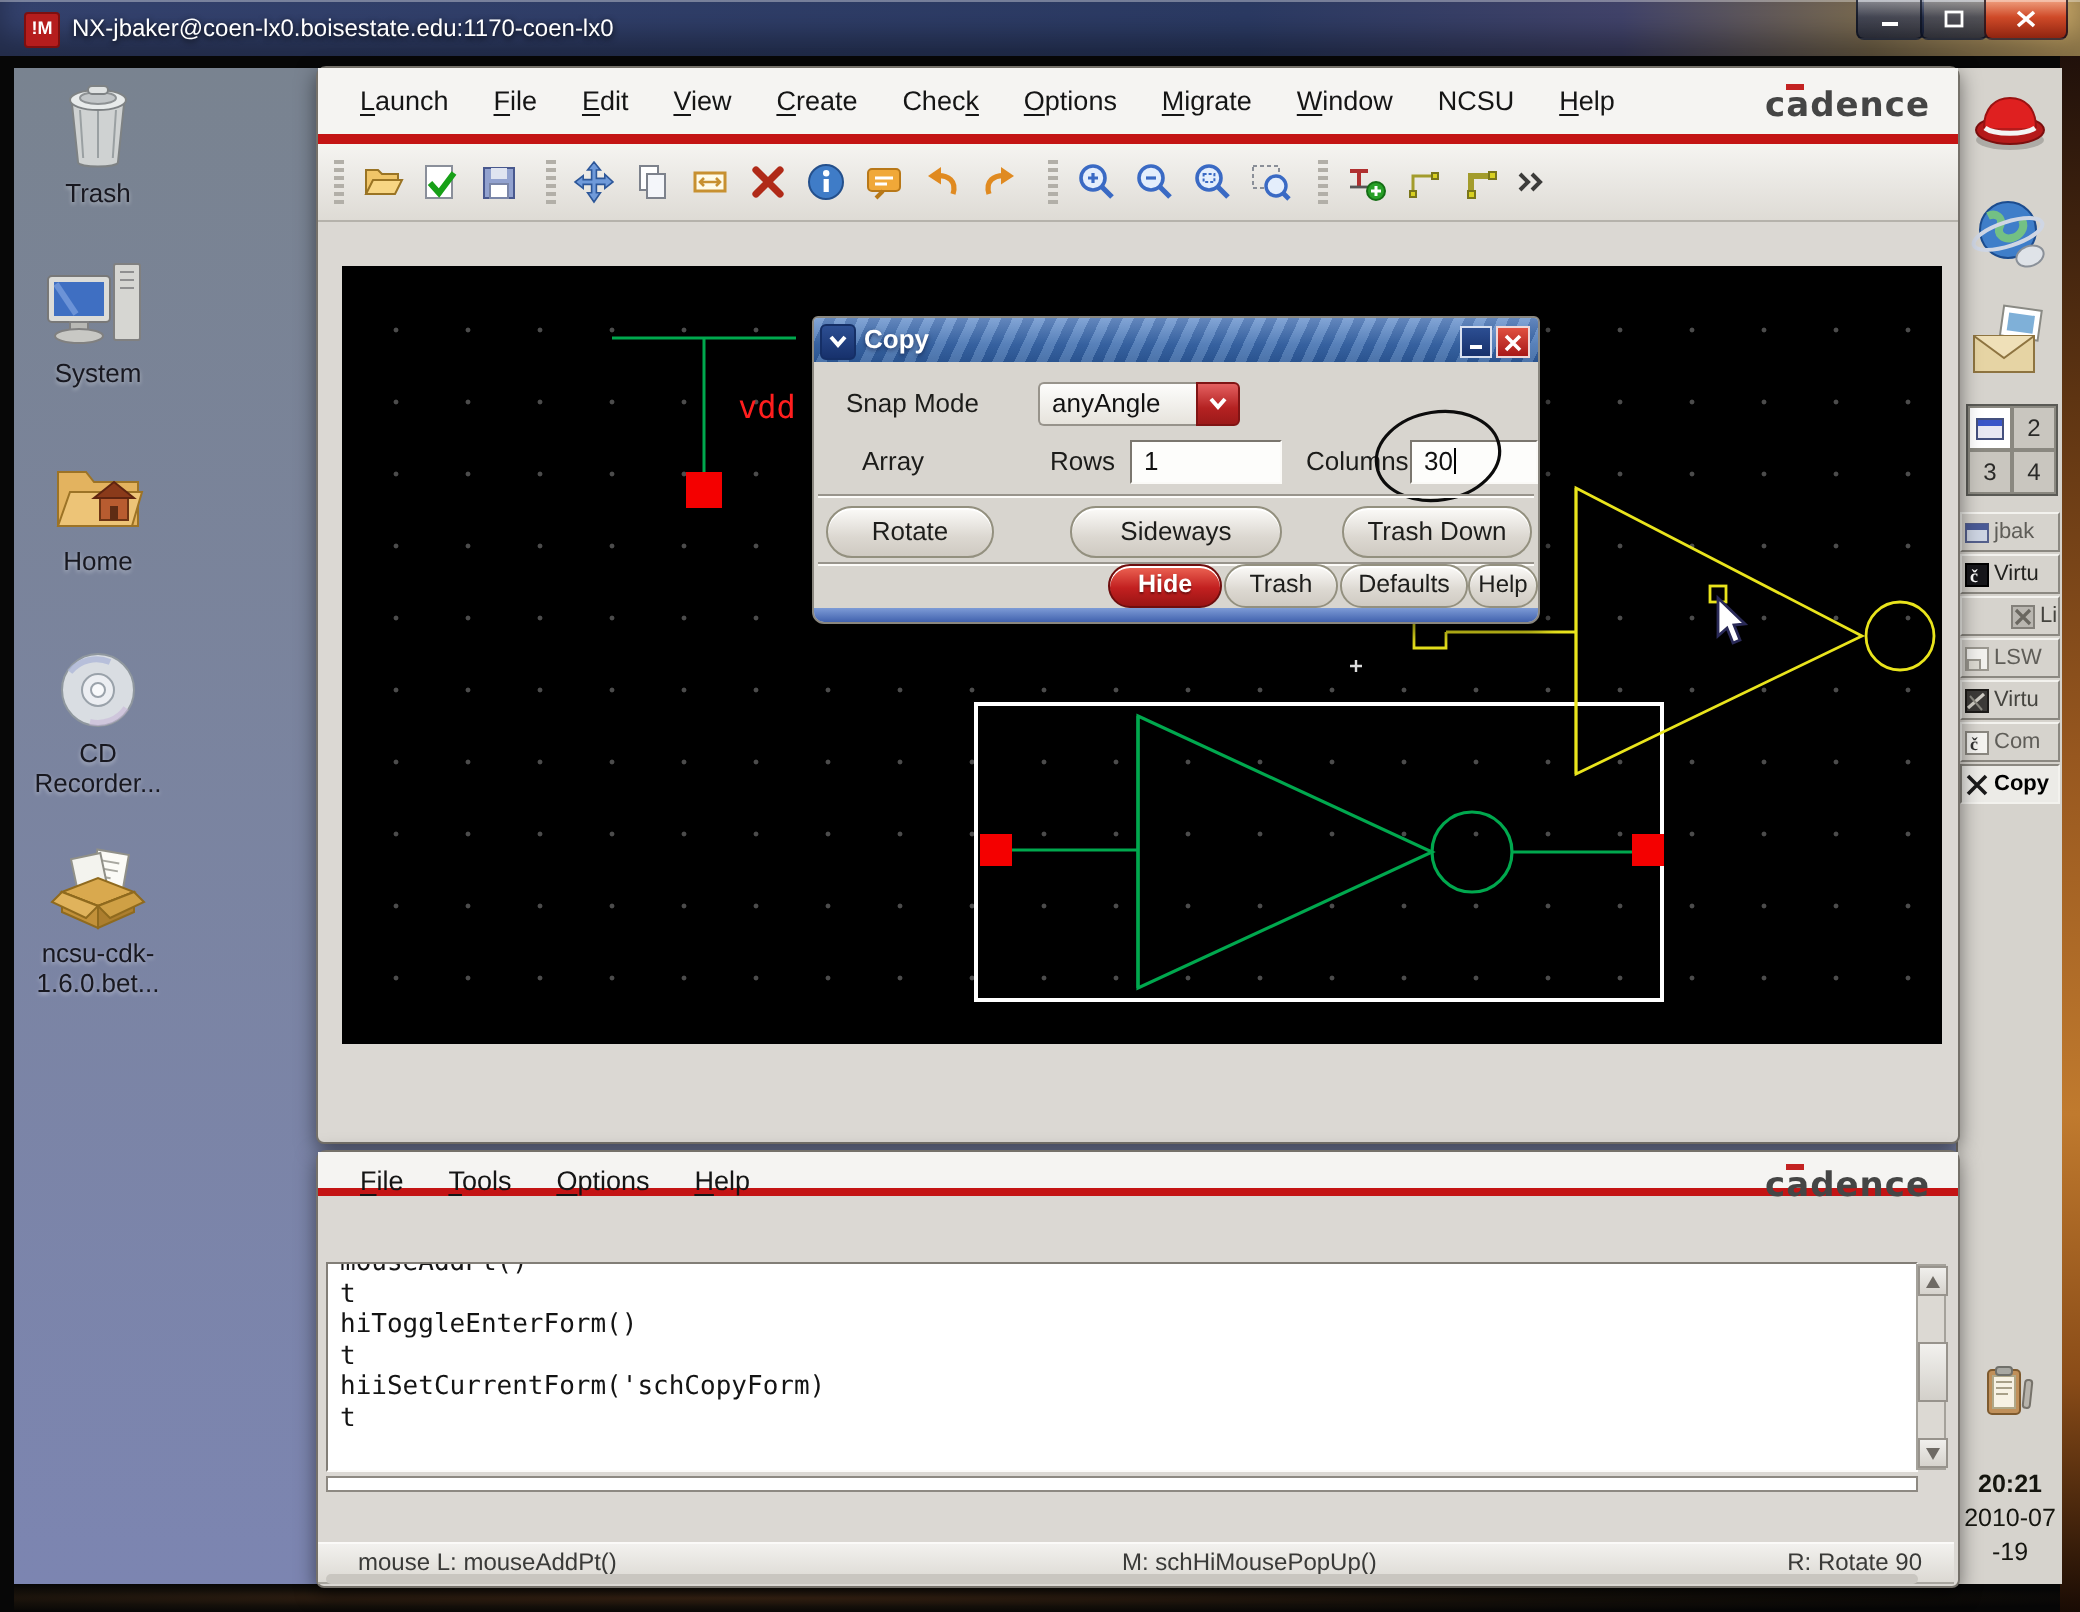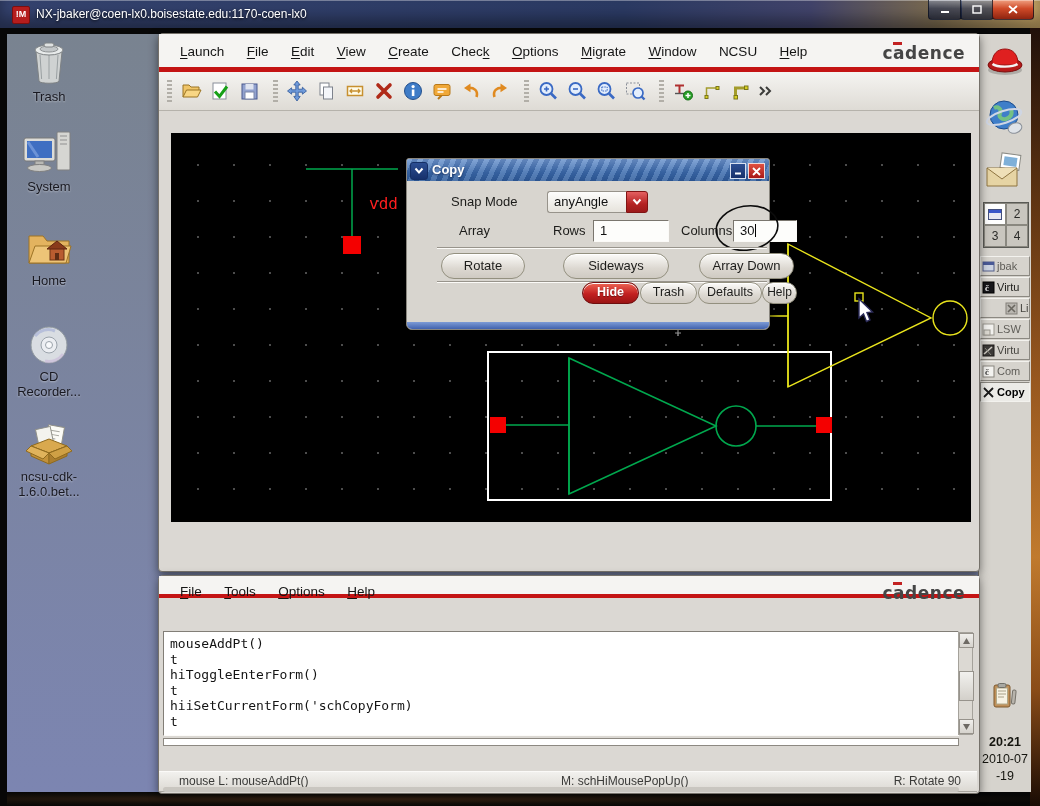--- a/index.html
+++ b/index.html
@@ -85,21 +85,21 @@
     background-position:9px 14px;overflow:hidden;}
 
   
   #copydlg{left:406px;top:158px;width:362px;background:#d8d5cf;border:1px solid #8a877f;
     border-radius:3px 3px 6px 6px;box-shadow:3px 4px 10px rgba(0,0,0,.55);}
   #copydlg-title{position:relative;height:22px;border-radius:2px 2px 0 0;
     background:repeating-linear-gradient(115deg,rgba(255,255,255,.14) 0 5px,rgba(0,0,30,.10) 5px 10px),
                linear-gradient(180deg,#6e96cf,#3c6cae 60%,#2f5d9c);}
   #copydlg-title .txt{position:absolute;left:25px;top:0;line-height:22px;color:#fff;font-weight:bold;font-size:13px;
     text-shadow:0 1px 2px rgba(0,0,30,.5);}
-  #copydlg-body{position:relative;height:141px;margin-left:28px;}
+  #copydlg-body{position:relative;height:123px;}
   .dlg-label{position:absolute;font-size:13px;color:#1c1c1a;}
   .combo{position:absolute;display:flex;height:22px;}
   .combo .val{width:72px;background:linear-gradient(180deg,#fdfdfc,#e6e3dc);border:1px solid #97938b;
     border-right:none;border-radius:3px 0 0 3px;font-size:13px;color:#111;line-height:20px;padding-left:6px;}
   .combo .arrow{width:20px;background:linear-gradient(180deg,#e46060,#b42222 60%,#9c1a1a);
     border:1px solid #801414;border-radius:0 3px 3px 0;display:flex;align-items:center;justify-content:center;}
   .field{position:absolute;height:20px;background:#fdfdfb;border:1px solid;border-color:#7a766e #fbfaf7 #fbfaf7 #7a766e;
     font-size:13px;color:#111;line-height:20px;padding-left:6px;}
   .caret{display:inline-block;width:1px;height:13px;background:#000;vertical-align:-2px;margin-left:1px;}
   .dlg-hr{position:absolute;left:2px;right:2px;height:0;border-top:1px solid #98948c;border-bottom:1px solid #fcfbf8;}
@@ -108,21 +108,21 @@
     font-size:13px;color:#1d1d1b;text-align:center;box-shadow:inset 0 1px 0 #fff;}
   .pill.small{height:20px;border-radius:11px;font-size:12.5px;}
   #hide-btn{background:linear-gradient(180deg,#ee6655,#c22020 55%,#9a1414);border-color:#6e0e0e;
     color:#fff;font-weight:bold;text-shadow:0 1px 1px rgba(0,0,0,.4);}
   #copydlg-foot{height:7px;border-radius:0 0 5px 5px;background:linear-gradient(180deg,#7d9bd6,#4162ae);}
 
   
   #logwin{left:158px;top:575px;width:820px;height:217px;}
   #log-text{left:4px;top:55px;width:796px;height:105px;background:#fff;border:1px solid;
     border-color:#827e77 #fcfbf9 #fcfbf9 #827e77;box-sizing:border-box;overflow:hidden;
-    font-family:"DejaVu Sans Mono",monospace;font-size:13px;line-height:15.5px;color:#141414;padding:12px 6px;}
+    font-family:"DejaVu Sans Mono",monospace;font-size:13px;line-height:15.5px;color:#141414;padding:0 6px;}
   #log-text .clip{margin-top:-8px;}
   .vscroll{position:absolute;width:15px;background:#dcd9d3;border:1px solid #a5a29b;box-sizing:border-box;}
   .sbtn{position:absolute;left:0;width:13px;height:13px;background:linear-gradient(180deg,#f0efec,#d6d3cd);
     border:1px solid #97938c;display:flex;align-items:center;justify-content:center;}
   .sthumb{position:absolute;left:0;width:13px;background:linear-gradient(180deg,#f2f1ee,#d3d0ca);
     border:1px solid #97938c;}
   #log-input{left:4px;top:162px;width:796px;height:8px;background:#fff;border:1px solid #8d8982;box-sizing:border-box;}
   #log-hscroll{left:4px;top:211px;width:796px;height:5px;background:#c9c6c0;border-radius:3px;}
 
   .grip-dots{position:absolute;left:4px;top:5px;width:8px;height:10px;
@@ -571,21 +571,21 @@
       </div>
 
       <svg style="position:absolute;left:276px;top:18px;pointer-events:none;" width="76" height="58">
         <ellipse cx="36" cy="29" rx="31" ry="22" fill="none" stroke="#0c0c0c" stroke-width="1.6" transform="rotate(-9 36 29)"></ellipse>
       </svg>
 
       <div class="dlg-hr" style="top:66px;"></div>
 
       <div class="pill" style="left:6px;top:72px;width:82px;line-height:23px;">Rotate</div>
       <div class="pill" style="left:128px;top:72px;width:104px;line-height:23px;">Sideways</div>
-      <div class="pill" style="left:264px;top:72px;width:93px;line-height:23px;">Array Down</div>
+      <div class="pill" style="left:264px;top:72px;width:93px;line-height:23px;">Trash Down</div>
 
       <div class="dlg-hr" style="top:100px;"></div>
 
       <div class="pill small" id="hide-btn" style="left:147px;top:101px;width:55px;line-height:19px;">Hide</div>
       <div class="pill small" style="left:205px;top:101px;width:55px;line-height:19px;">Trash</div>
       <div class="pill small" style="left:263px;top:101px;width:62px;line-height:19px;">Defaults</div>
       <div class="pill small" style="left:327px;top:101px;width:33px;line-height:19px;font-size:12px;">Help</div>
     </div>
     <div id="copydlg-foot"></div>
   </div>

